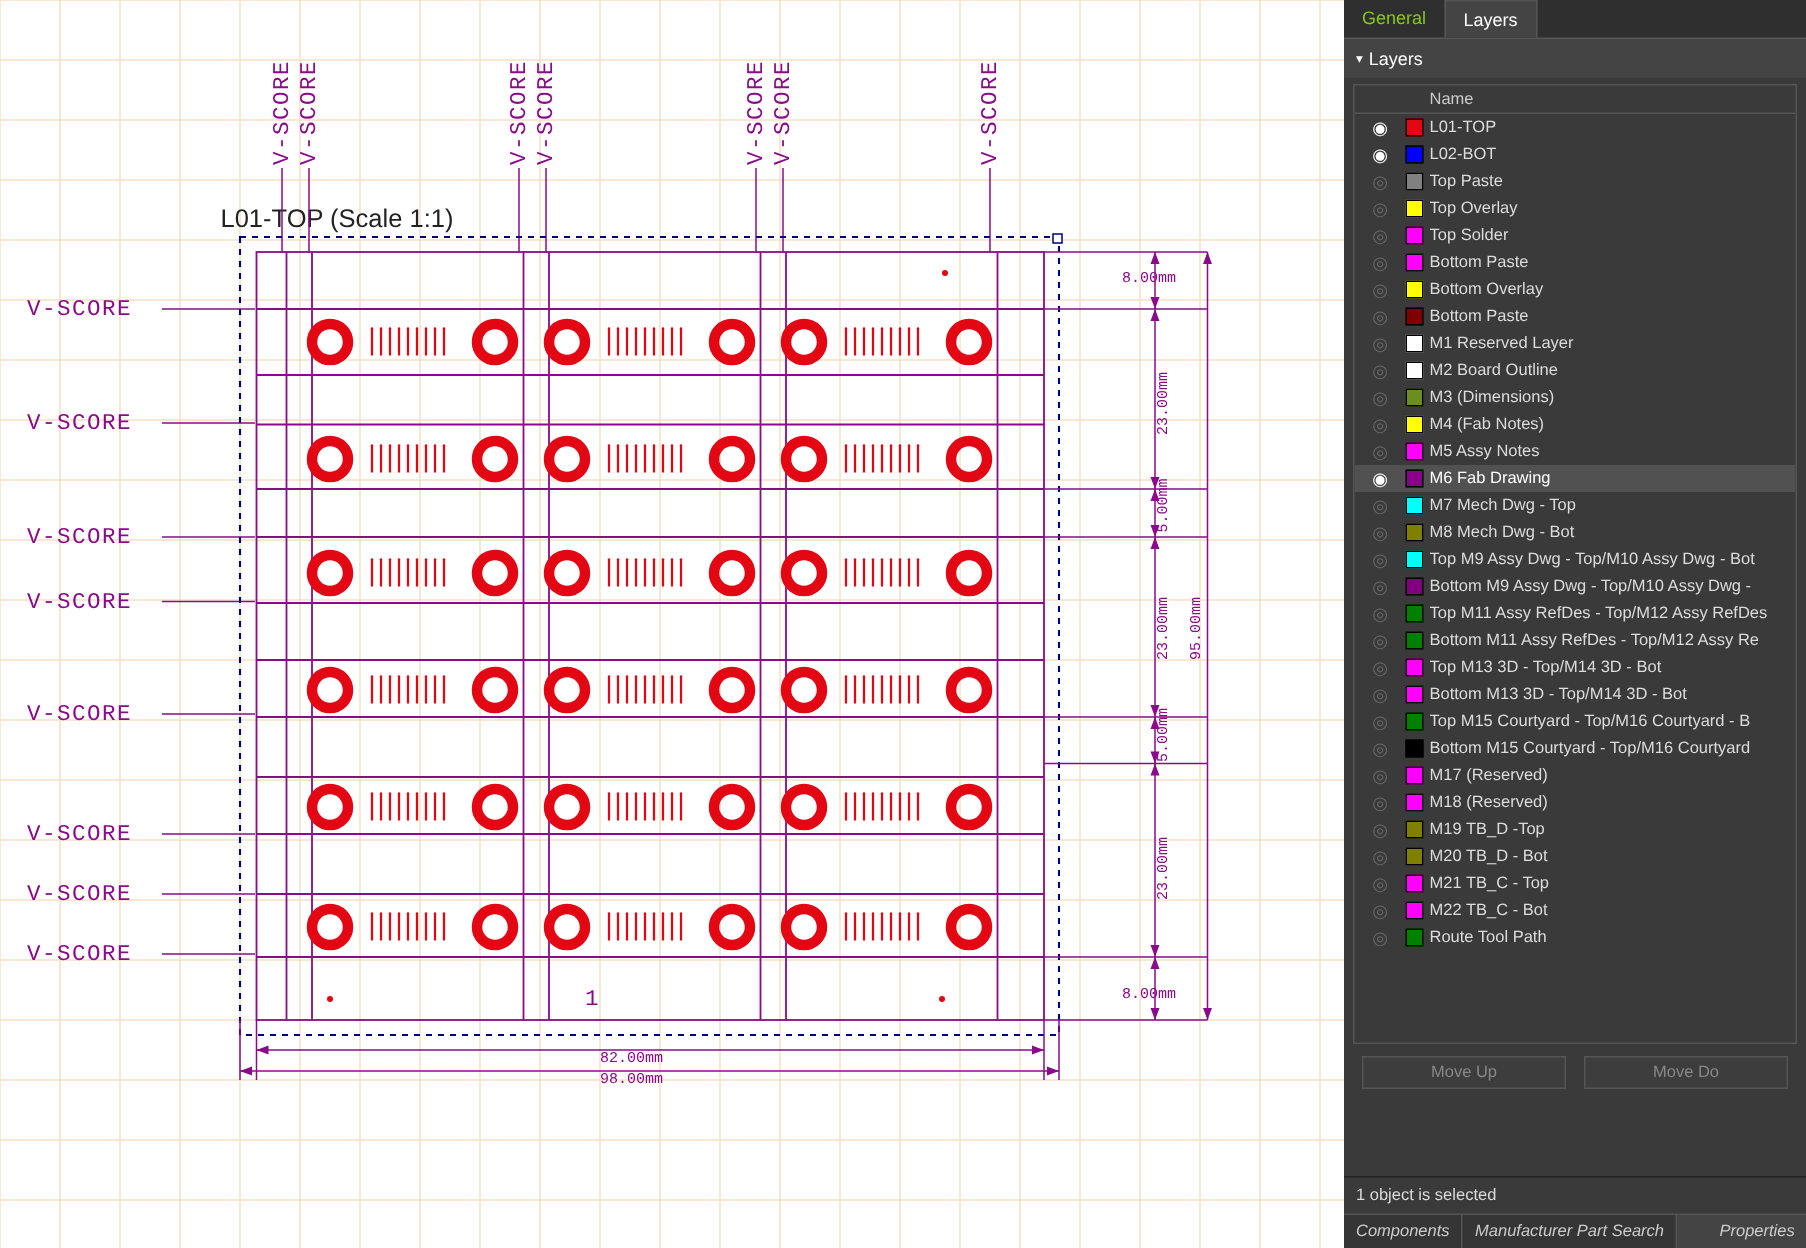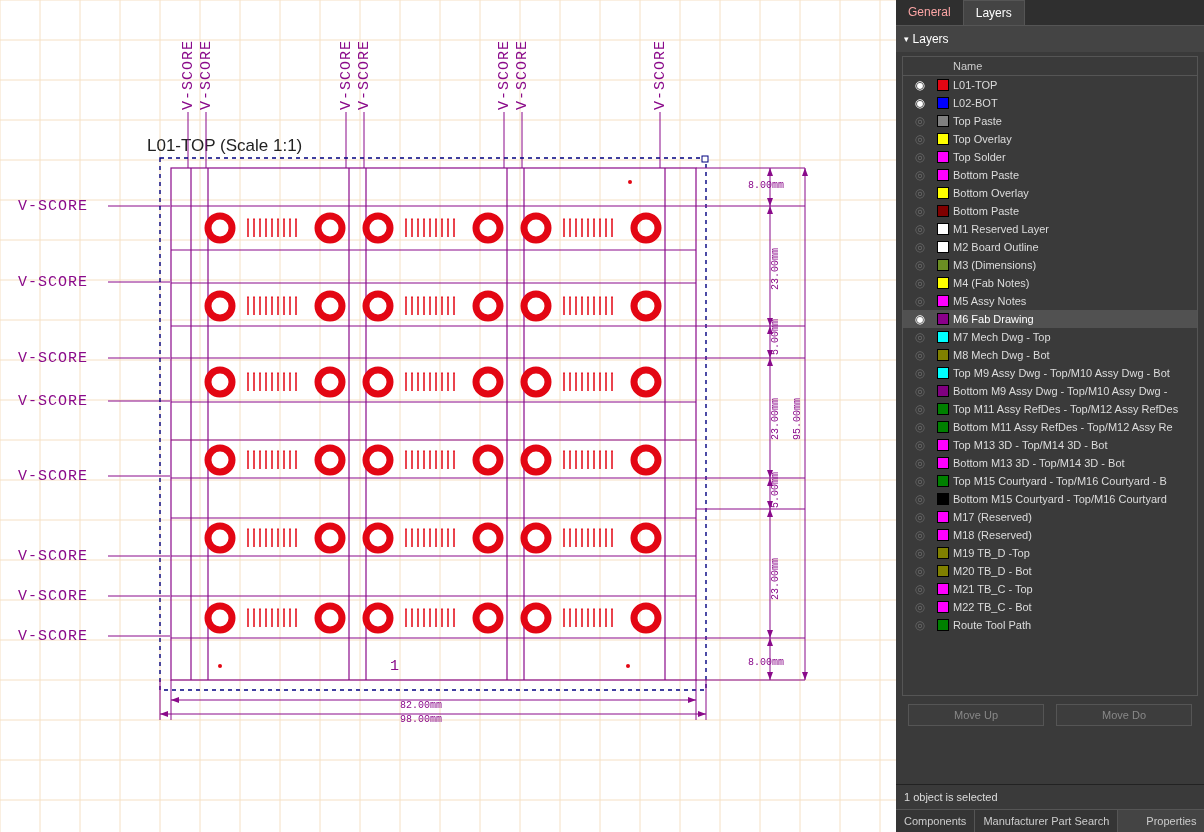--- a/index.html
+++ b/index.html
@@ -18,40 +18,40 @@
 }
 .grid { position:absolute; inset:0; }
 .side-panel {
   width: 308px; height: 832px;
   background: #3a3a3a;
   color: #dcdcdc;
   font-size: 12px;
   display: flex; flex-direction: column;
 }
 .tabs { display:flex; background:#2f2f2f; border-bottom:1px solid #555;}
-.tabs .tab { padding:5px 12px; cursor:pointer; color:#fca5a5; }
+.tabs .tab { padding:5px 12px; cursor:pointer; color:#84cc16; }
 .tabs .tab.active { background:#444; color:#fff; border-top:1px solid #555; border-left:1px solid #555; border-right:1px solid #555;}
 .section-header { padding:6px 8px; background:#444; color:#fff; font-size:12px; display:flex; align-items:center; gap:4px;}
 .section-header::before { content:"▾"; font-size:9px;}
 .layers-wrap { flex:1; overflow:hidden; padding:4px 6px;}
 .layers-list-box { border:1px solid #555; background:#3a3a3a; height:640px; overflow-y:auto; }
 .layer-head { display:flex; padding:3px 4px; border-bottom:1px solid #555; font-size:11px; color:#ccc;}
 .layer-head .vis{width:26px;} .layer-head .col{width:20px;} .layer-head .nm{flex:1;}
 .layer-row { display:flex; align-items:center; padding:2px 4px; font-size:11px; color:#dcdcdc; cursor:pointer;}
 .layer-row.selected { background:#515151; color:#fff;}
 .layer-row .vis { width:26px; text-align:center; font-size:12px;}
 .layer-row .swatch { width:12px; height:12px; margin:0 4px; border:1px solid #000; display:inline-block;}
 .layer-row .nm { flex:1; white-space:nowrap; overflow:hidden; text-overflow:ellipsis;}
 .vis-on { color:#fff; }
 .vis-off { color:#6a6a6a;}
 .move-btns { display:flex; gap:12px; padding:8px 6px;}
 .move-btns button { flex:1; background:#3d3d3d; border:1px solid #555; color:#888; padding:4px 0; font-size:11px; cursor:default;}
 .status-sel { padding:6px 8px; font-size:11px; color:#dcdcdc; background:#3a3a3a; border-top:1px solid #222;}
 .bottom-tabs { display:flex; background:#353535; border-top:1px solid #555;}
-.bottom-tabs .tab { padding:5px 8px; font-size:11px; color:#ccc; border-right:1px solid #555; cursor:pointer; white-space:nowrap;}
+.bottom-tabs .tab { padding:5px 8px; font-size:11px; color:#ccc; border-right:1px solid #555; cursor:pointer; white-space:nowrap;font-style:italic;}
 .bottom-tabs .tab.active { background:#444;padding-left:28px;}
 
 .pcb-text { font-family: "Courier New", monospace; fill:#8a0a8a; }
 .massive-lbl { font-family: "Courier New", monospace; fill:#8a0a8a; font-size:15px; letter-spacing:1px;}
 .dim-text { font-family: "Courier New", monospace; fill:#8a0a8a; font-size:10px;}
 .title-text { font-family: Arial, sans-serif; fill:#222; font-size:17px;}
 .ring { fill:none; stroke:#e30613; stroke-width:7;}
 .hatch { stroke:#e30613; stroke-width:1.5;}
 .outline { fill:none; stroke:#8a0a8a; stroke-width:1.2;}
 .outline-thick { fill:none; stroke:#000080; stroke-width:1.4; stroke-dasharray:4 4;}

